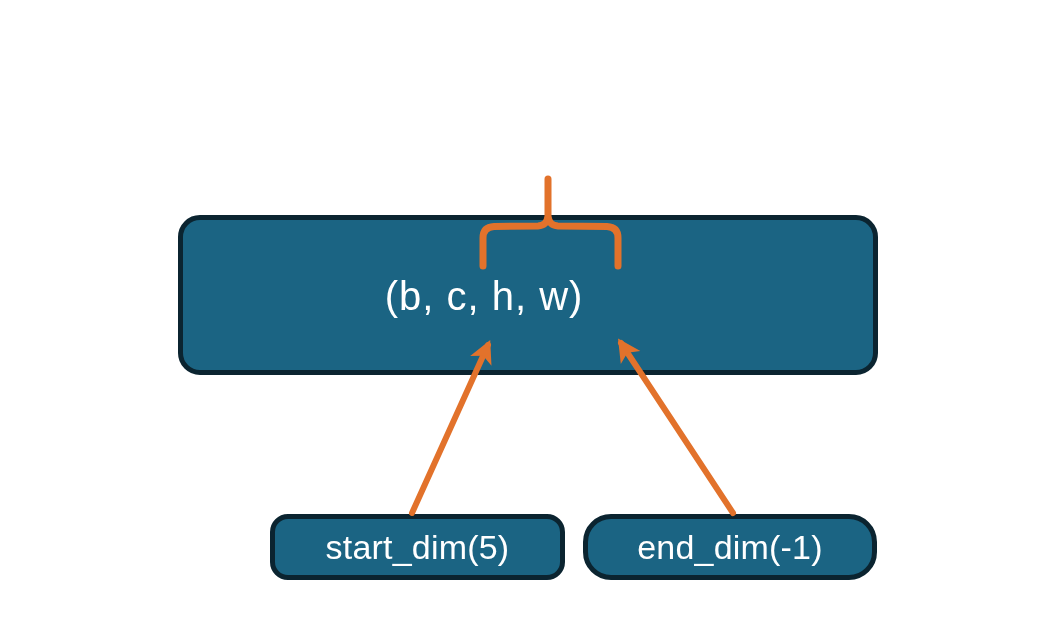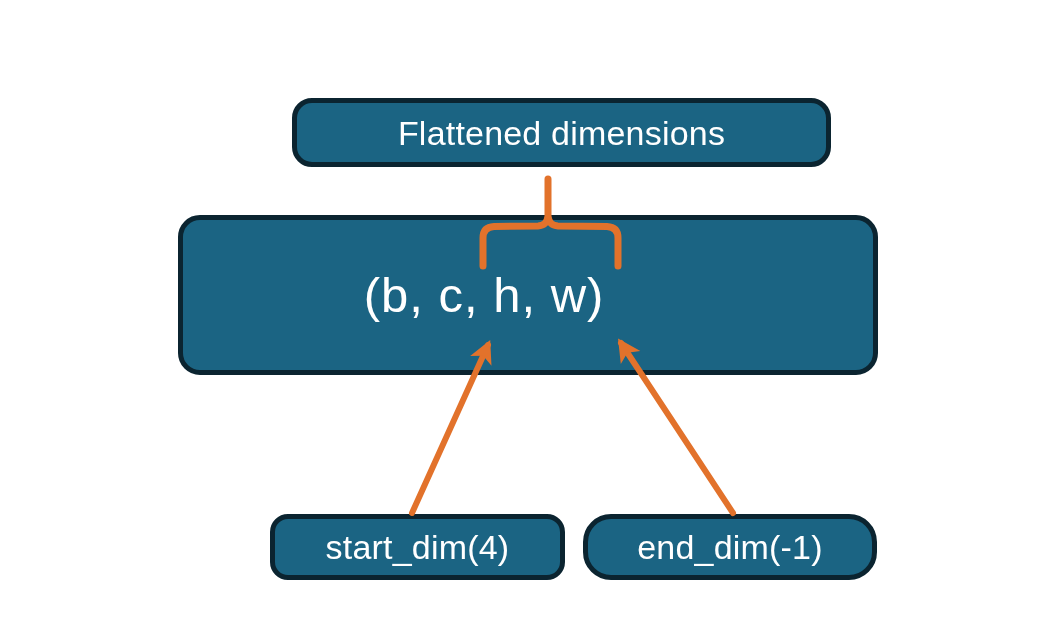--- a/index.html
+++ b/index.html
@@ -50,21 +50,21 @@
     height: 160px;
     font-size: 34px;
     border-radius: 22px;
   }
   #node-shape .shape-label {
     position: absolute;
     left: 0;
     right: 0;
     top: 50%;
     transform: translate(-44px, -48%);
-    font-size: 49px;
+    font-size: 40px;
     letter-spacing: 1px;
   }
   #node-start-dim {
     left: 270px;
     top: 514px;
     width: 295px;
     height: 66px;
     font-size: 34px;
     border-radius: 18px;
   }
@@ -83,30 +83,27 @@
     width: 1038px;
     height: 632px;
     pointer-events: none;
   }
 </style>
 </head>
 <body>
 
 <div id="canvas">
 
-  <div class="node" id="node-flattened">
-    <span>Flattened dimensions</span>
-  </div>
 
   <div class="node" id="node-shape">
     <span class="shape-label">(b, c, h, w)</span>
   </div>
 
   <div class="node" id="node-start-dim">
-    <span>start_dim(4)</span>
+    <span>start_dim(5)</span>
   </div>
 
   <div class="node" id="node-end-dim">
     <span>end_dim(-1)</span>
   </div>
 
   <svg id="annotations" viewBox="0 0 1038 632" width="1038" height="632">
     <defs>
       <marker id="arrowhead" markerWidth="4.2" markerHeight="4.2" refX="3.1" refY="2.1" orient="auto" markerUnits="strokeWidth">
         <path d="M 0.2 0.15 L 4.0 2.1 L 0.2 4.05 L 1.15 2.1 Z" fill="#e2722b"></path>

